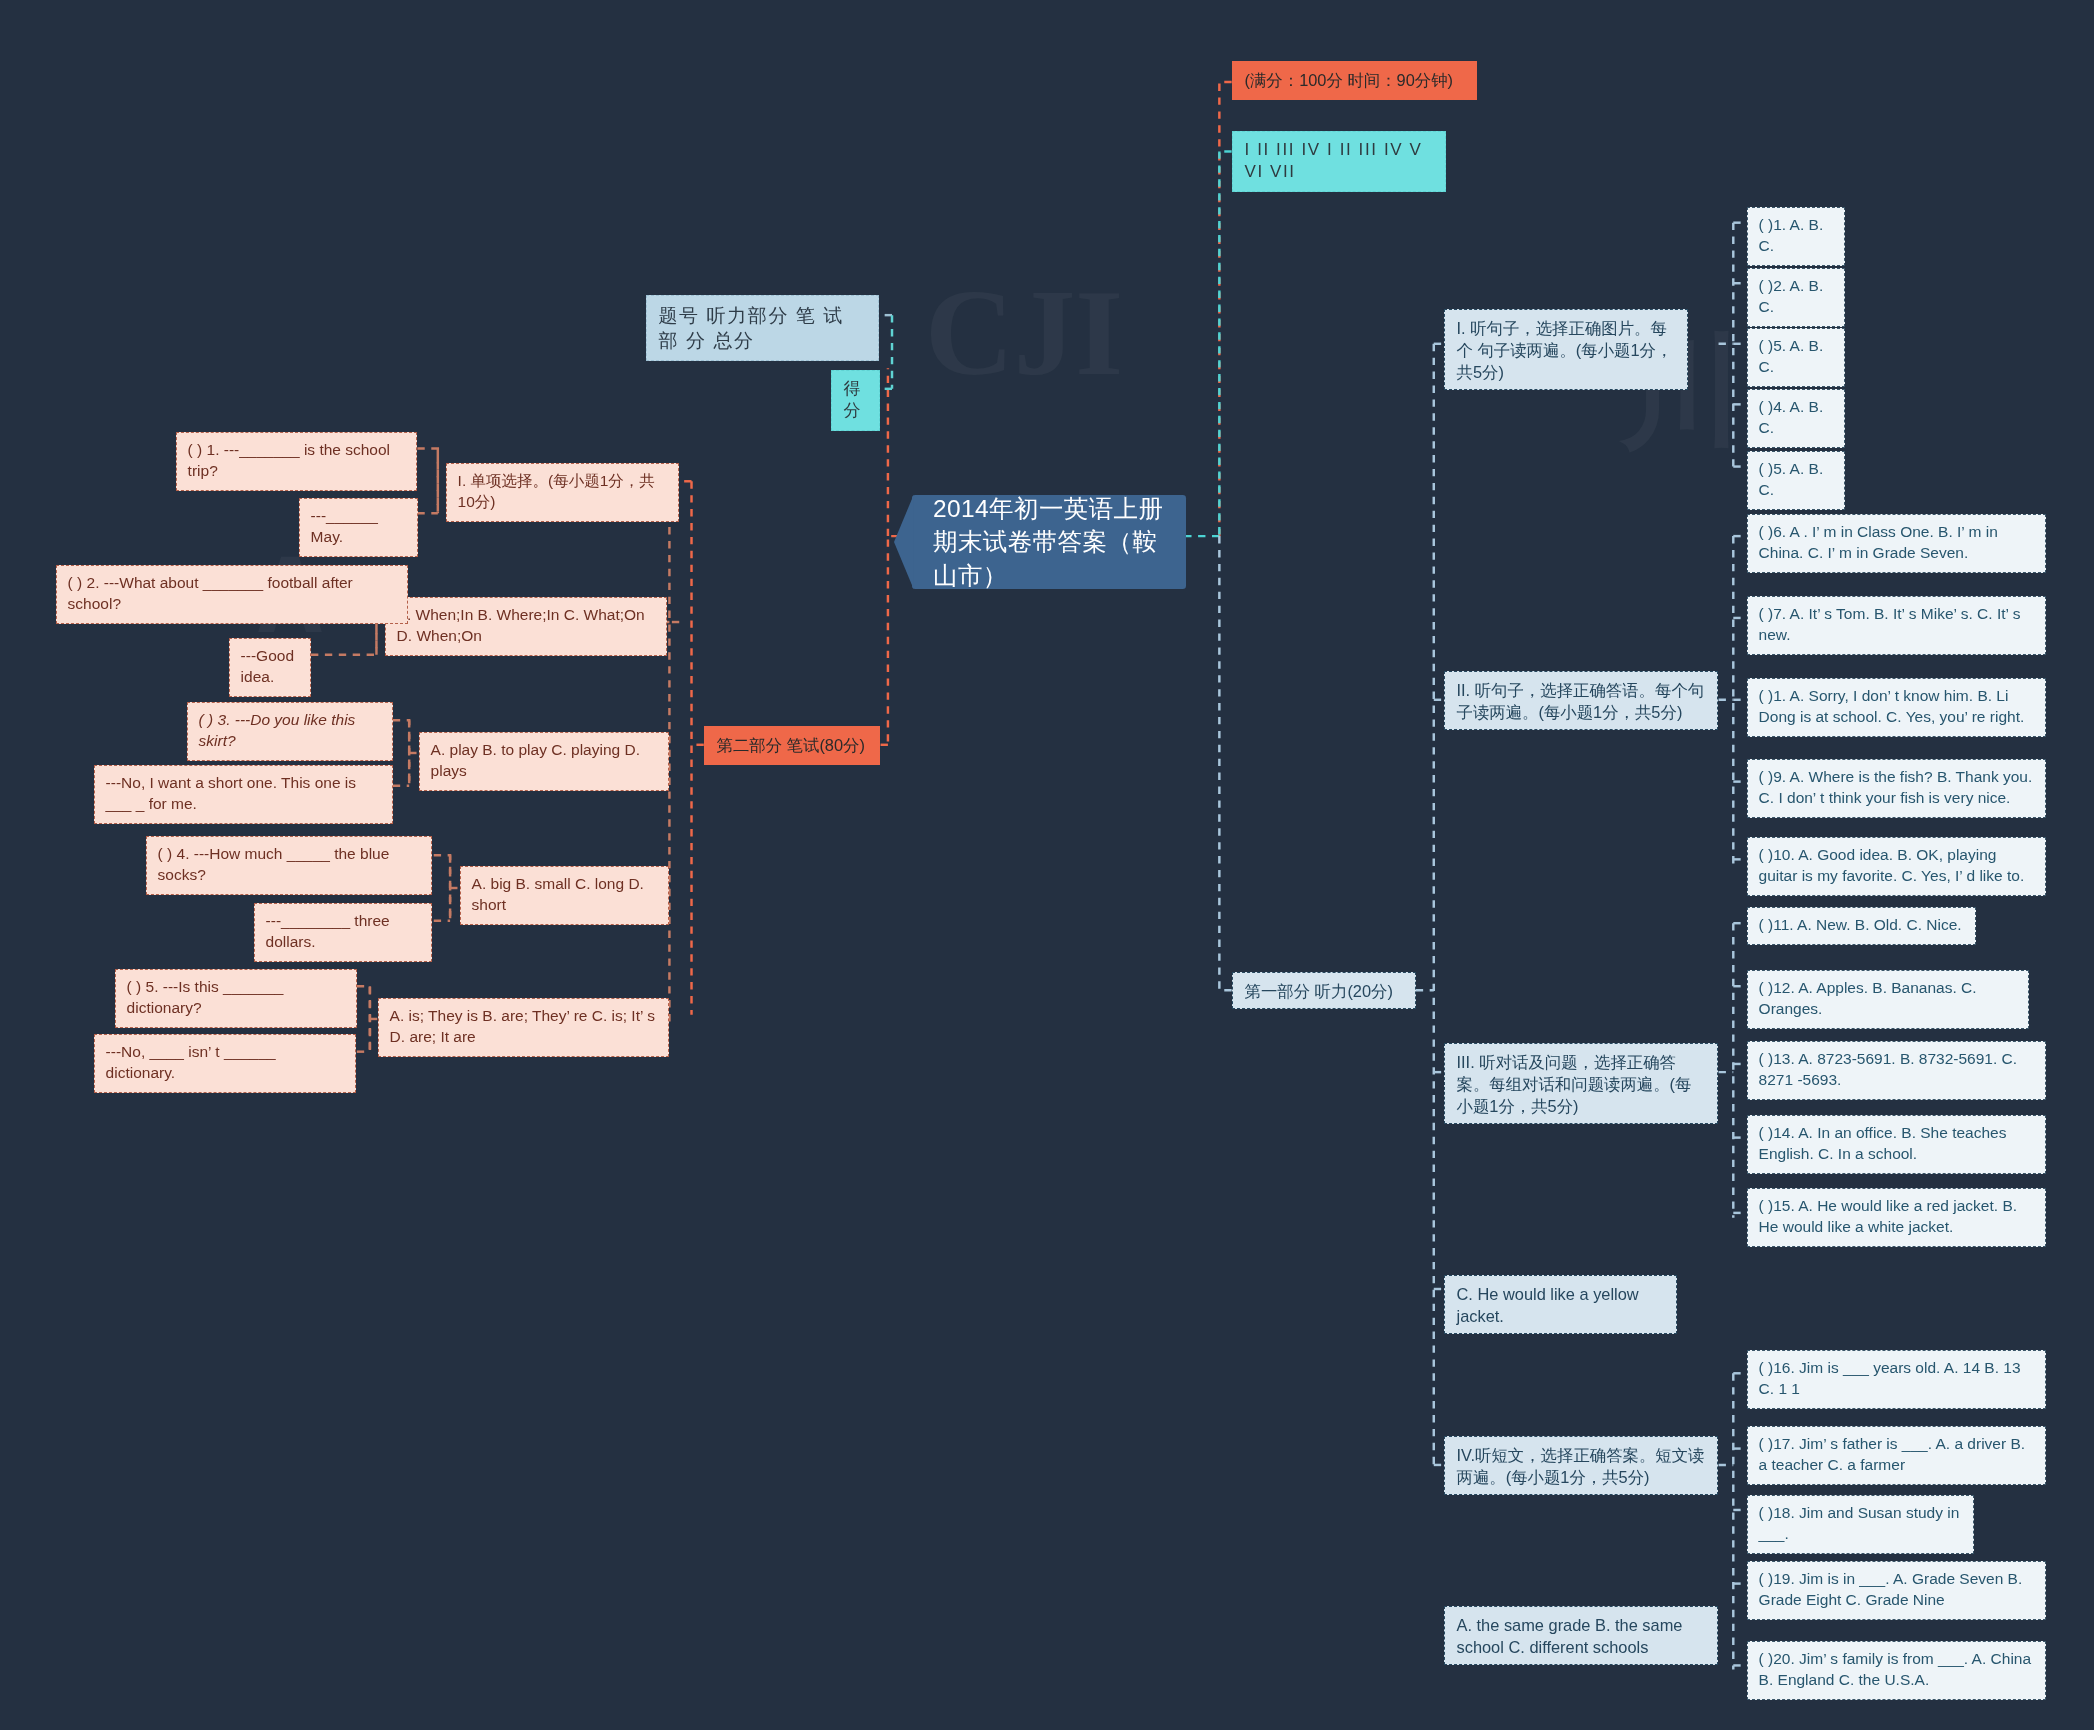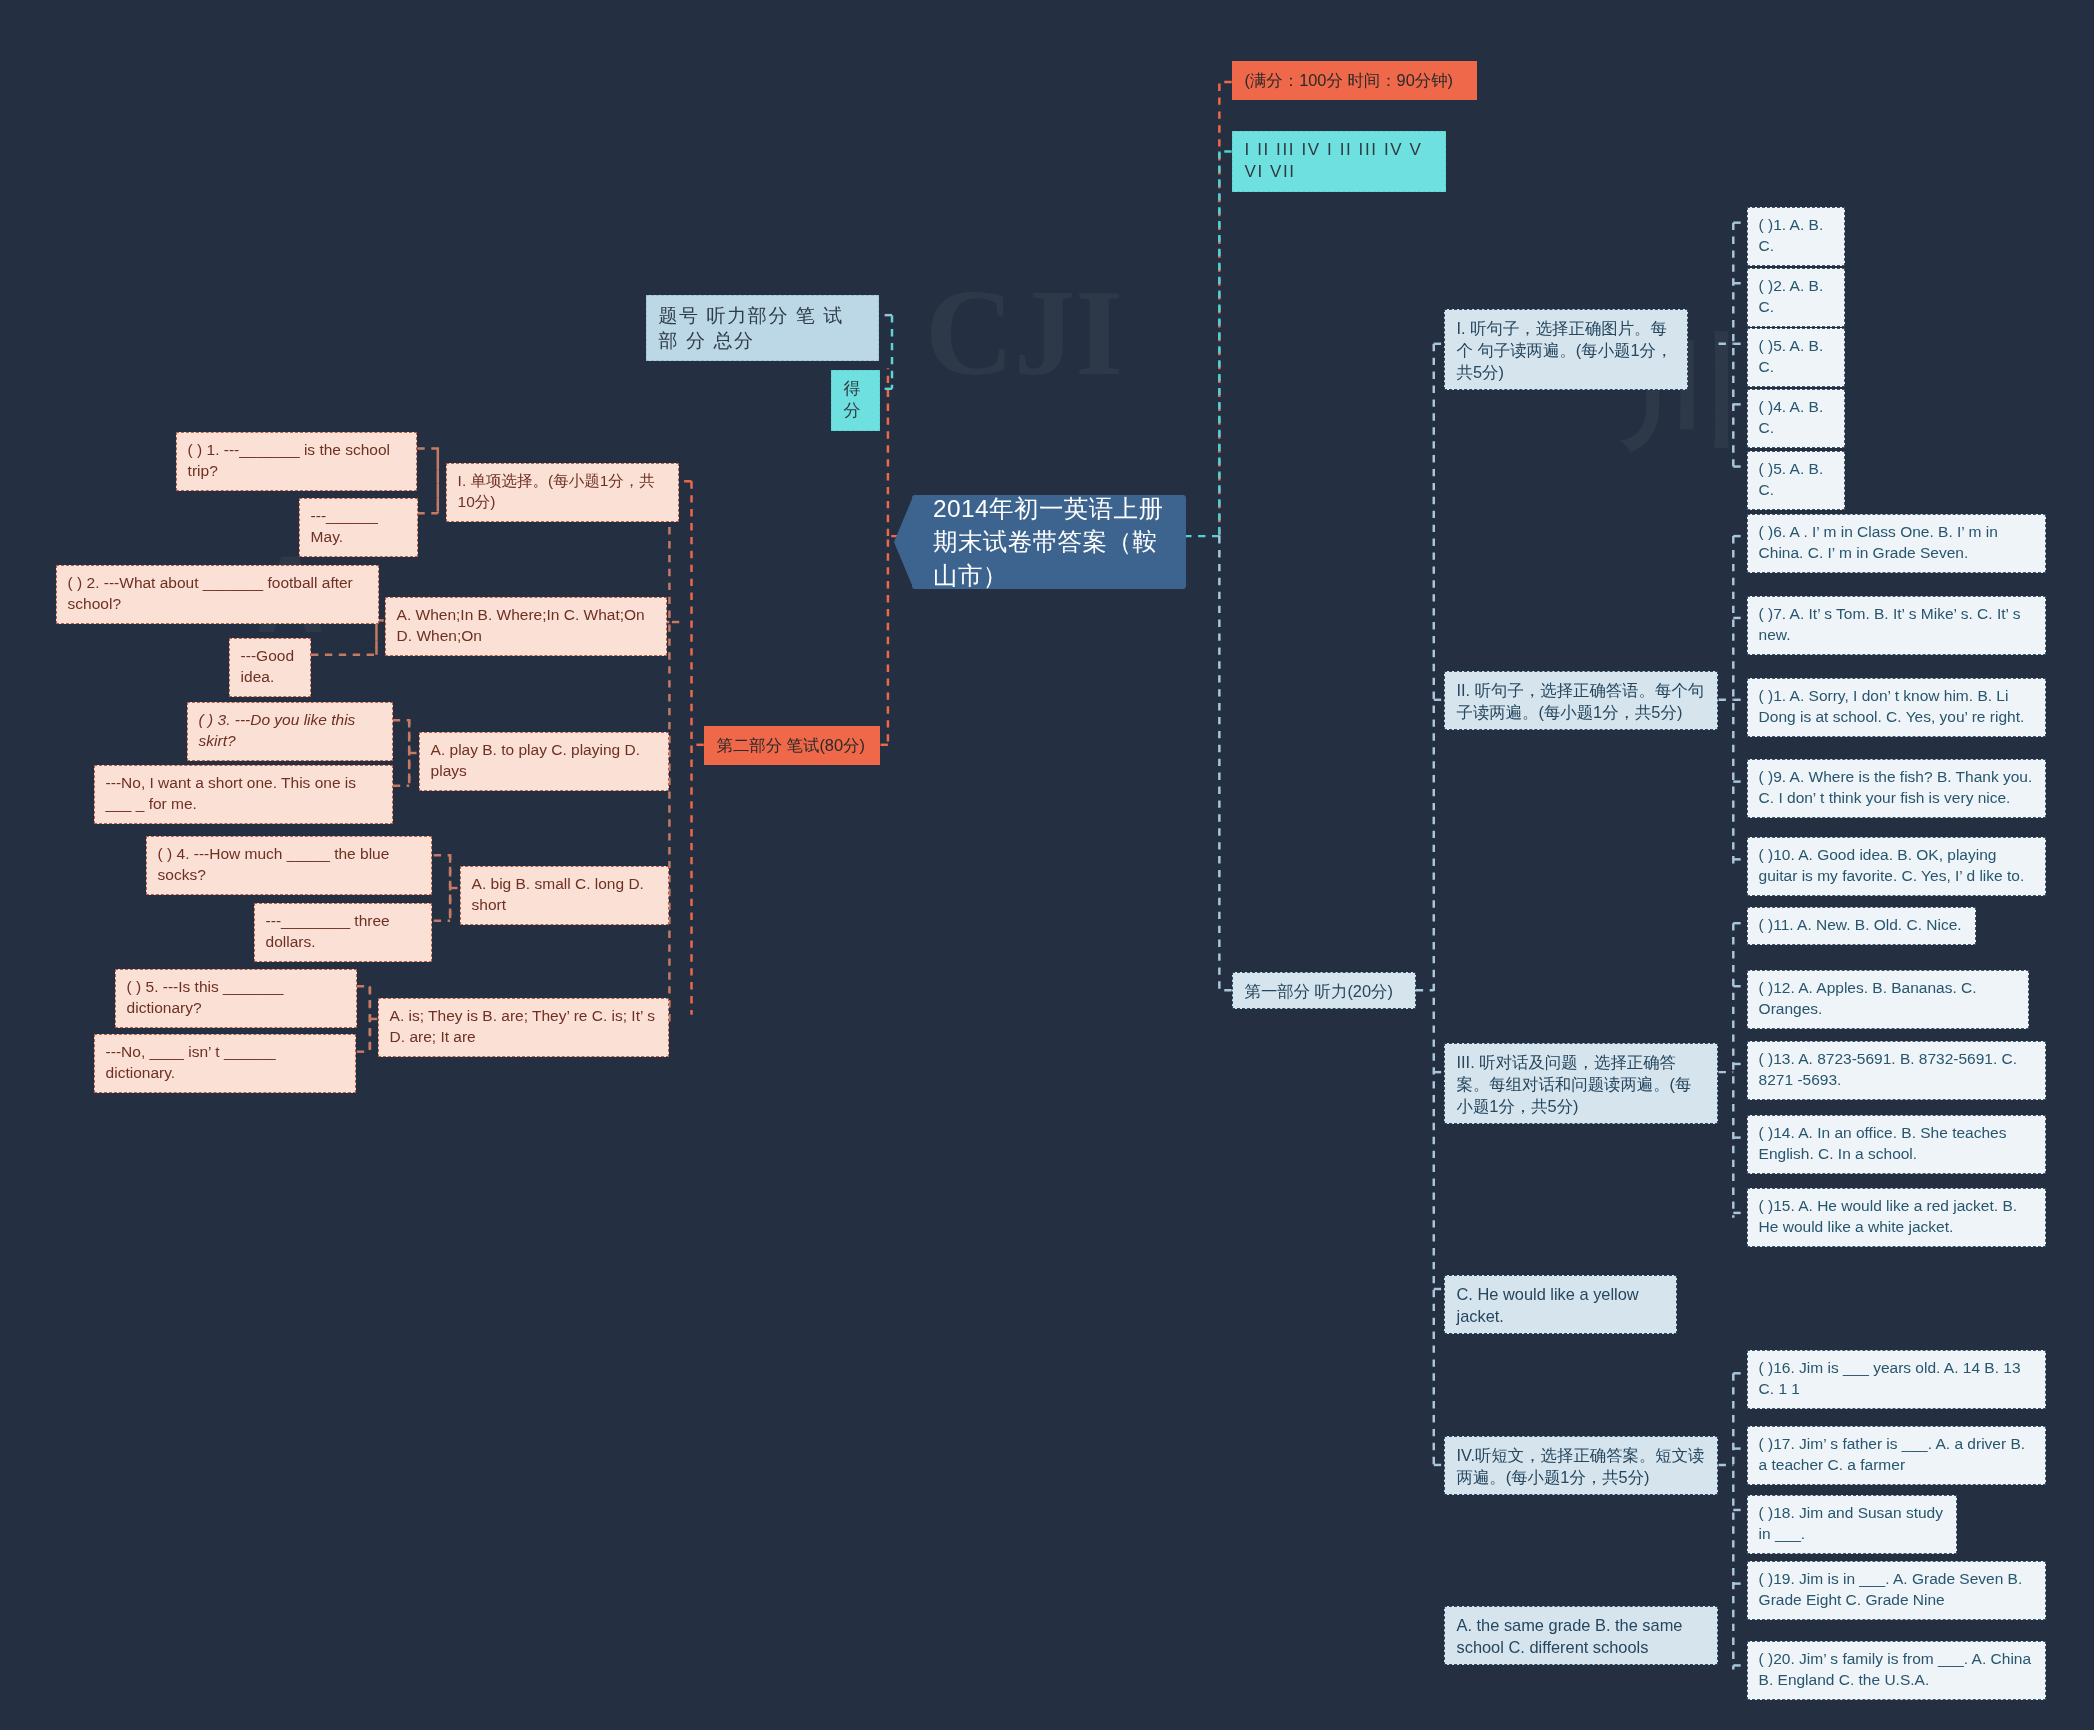--- a/index.html
+++ b/index.html
@@ -266,21 +266,21 @@
   <div class="node pink" style="left:176px; top:432px; width:241px;">
     <span>( ) 1. ---_______ is the school trip?</span>
   </div>
   <div class="node pink" style="left:299px; top:498px; width:119px;">
     <span>---______ May.</span>
   </div>
   <div class="node pink" style="left:385px; top:597px; width:282px;">
     <span>A. When;In B. Where;In C. What;On D. When;On</span>
   </div>
 
-  <div class="node pink" style="left:56px; top:565px; width:323px;">
+  <div class="node pink" style="left:56px; top:565px; width:352px;">
     <span>( ) 2. ---What about _______ football after school?</span>
   </div>
   <div class="node pink" style="left:229px; top:638px; width:82px;">
     <span>---Good idea.</span>
   </div>
   <div class="node pink" style="left:419px; top:732px; width:250px;">
     <span>A. play B. to play C. playing D. plays</span>
   </div>
 
   <div class="node pink" style="left:187px; top:702px; width:206px;font-style:italic;">
@@ -376,21 +376,21 @@
 
   <div class="node pblue" style="left:1444px; top:1436px; width:274px;">
     <span>IV.听短文，选择正确答案。短文读两遍。(每小题1分，共5分)</span>
   </div>
   <div class="node litem" style="left:1747px; top:1350px; width:299px;">
     <span>( )16. Jim is ___ years old. A. 14 B. 13 C. 1 1</span>
   </div>
   <div class="node litem" style="left:1747px; top:1426px; width:299px;">
     <span>( )17. Jim’ s father is ___. A. a driver B. a teacher C. a farmer</span>
   </div>
-  <div class="node litem" style="left:1747px; top:1495px; width:210px;">
+  <div class="node litem" style="left:1747px; top:1495px; width:227px;">
     <span>( )18. Jim and Susan study in ___.</span>
   </div>
   <div class="node litem" style="left:1747px; top:1561px; width:299px;">
     <span>( )19. Jim is in ___. A. Grade Seven B. Grade Eight C. Grade Nine</span>
   </div>
   <div class="node litem" style="left:1747px; top:1641px; width:299px;">
     <span>( )20. Jim’ s family is from ___. A. China B. England C. the U.S.A.</span>
   </div>
   <div class="node pblue" style="left:1444px; top:1606px; width:274px;">
     <span>A. the same grade B. the same school C. different schools</span>

